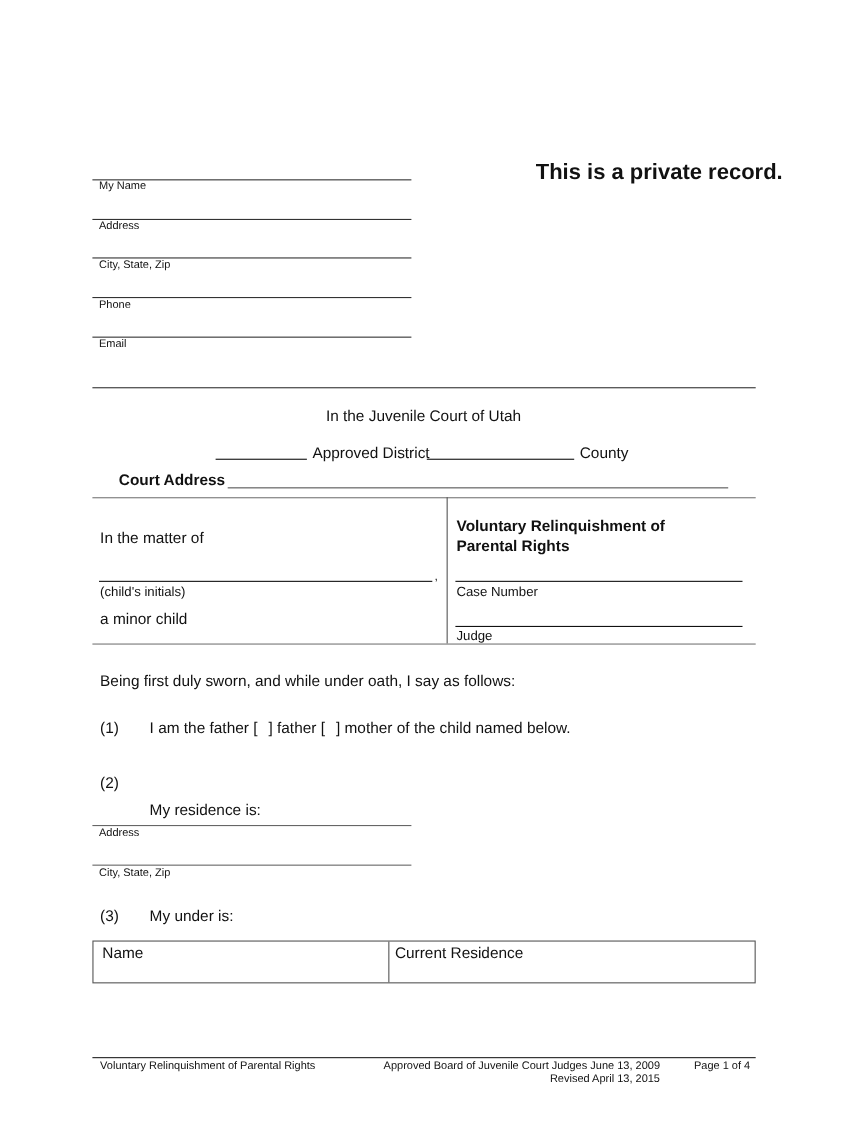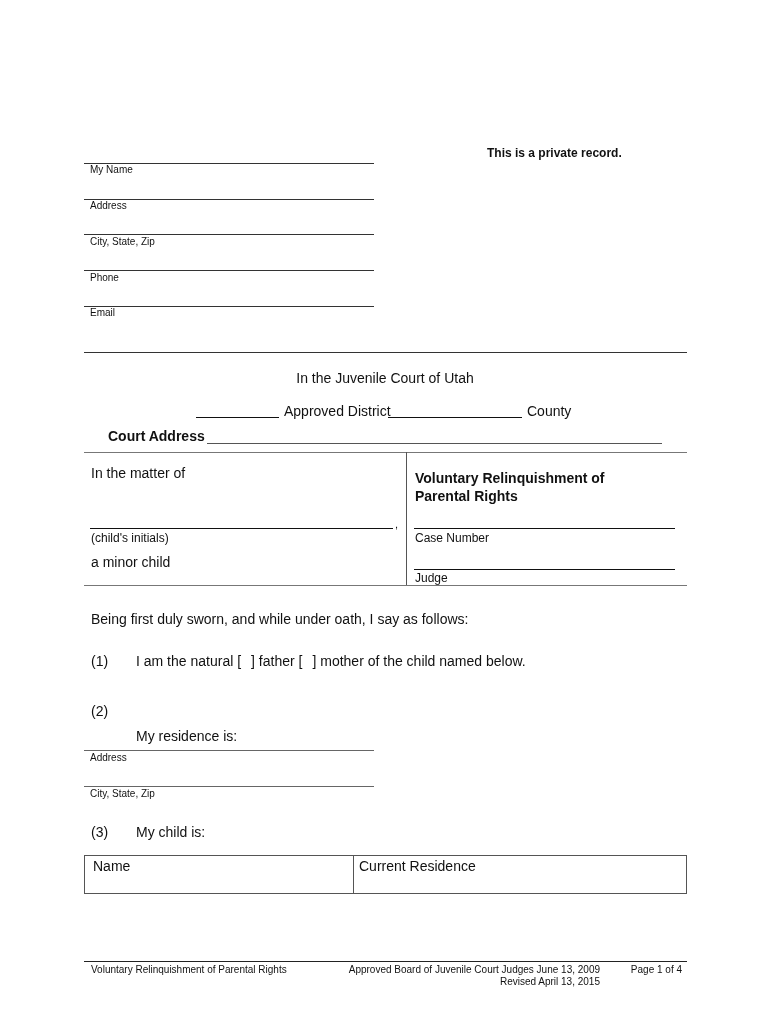--- a/index.html
+++ b/index.html
@@ -10,21 +10,21 @@
   .lbl-sm { position: absolute; font-size: 10px; color: #111; }
   .txt { position: absolute; font-size: 14px; color: #111; white-space: nowrap; }
   .bold { font-weight: bold; }
   input.blank { position: absolute; border: none; background: transparent; outline: none;
                 font-family: "Liberation Sans", sans-serif; font-size: 13px; padding: 0; }
   .chk { display: inline-block; width: 10px; cursor: pointer; }
 </style>
 </head>
 <body>
 
-<div class="txt bold" style="left:487px; top:146px; font-size:12px;">This is a private record.</div>
+<div class="txt bold" style="left:487px; top:146px; font-size:20px;">This is a private record.</div>
 
 <div>
   <input class="blank" style="left: 86px; top: 148px; width: 285px;" value="">
   <div class="line" style="left:84px; top:163px; width:290px;"></div>
   <div class="lbl-sm" style="left:90px; top:164px;">My Name</div>
 
   <input class="blank" style="left: 86px; top: 184px; width: 285px;" value="">
   <div class="line" style="left:84px; top:199px; width:290px;"></div>
   <div class="lbl-sm" style="left:90px; top:200px;">Address</div>
 
@@ -58,21 +58,21 @@
   <div class="txt" style="left:108px; top:428px;font-weight:bold;">Court Address</div>
   <input class="blank" style="left: 208px; top: 427px; width: 452px;" value="">
   <div class="line" style="left:207px; top:443px; width:455px; border-color:#555;"></div>
 </div>
 
 <div class="line" style="left:84px; top:452px; width:603px; border-color:#777;"></div>
 <div class="abs" style="left:406px; top:452px; width:0; height:133px; border-left:1px solid #555;"></div>
 <div class="line" style="left:84px; top:585px; width:603px; border-color:#777;"></div>
 
 <div>
-  <div class="txt" style="left:91px; top:465px;">In the matter of</div>
+  <div class="txt" style="left:91px; top:481px;">In the matter of</div>
   <input class="blank" style="left: 91px; top: 512px; width: 300px;" value="">
   <div class="line" style="left:90px; top:528px; width:303px; border-color:#111;"></div>
   <div class="abs" style="left:395px; top:518px; font-size:11px;">,</div>
   <div class="abs" style="left:91px; top:531px; font-size:12px;">(child's initials)</div>
   <div class="txt" style="left:91px; top:554px;">a minor child</div>
 </div>
 
 <div>
   <div class="txt bold" style="left:415px; top:470px;">Voluntary Relinquishment of</div>
   <div class="txt bold" style="left:415px; top:488px;">Parental Rights</div>
@@ -82,21 +82,21 @@
   <input class="blank" style="left: 415px; top: 553px; width: 258px;" value="">
   <div class="line" style="left:414px; top:569px; width:261px; border-color:#111;"></div>
   <div class="abs" style="left:415px; top:571px; font-size:12px;">Judge</div>
 </div>
 
 <div class="txt" style="left:91px; top:611px;">Being first duly sworn, and while under oath, I say as follows:</div>
 
 <div>
   <div class="txt" style="left:91px; top:653px;">(1)</div>
   <div class="txt" style="left:136px; top:653px;">
-    <span>I am the natural</span>
+    <span>I am the father</span>
     [<span class="chk">&nbsp;</span>]
     <span>father</span>
     [<span class="chk">&nbsp;</span>]
     <span>mother</span>
     <span>of the child named below.</span>
   </div>
 </div>
 
 <div>
   <div class="txt" style="left:91px; top:703px;">(2)</div>
@@ -108,21 +108,21 @@
   <div class="line" style="left:84px; top:750px; width:290px; border-color:#666;"></div>
   <div class="lbl-sm" style="left:90px; top:752px;">Address</div>
 
   <input class="blank" style="left: 86px; top: 771px; width: 285px;" value="">
   <div class="line" style="left:84px; top:786px; width:290px; border-color:#666;"></div>
   <div class="lbl-sm" style="left:90px; top:788px;">City, State, Zip</div>
 </div>
 
 <div>
   <div class="txt" style="left:91px; top:824px;">(3)</div>
-  <div class="txt" style="left:136px; top:824px;">My child is:</div>
+  <div class="txt" style="left:136px; top:824px;">My under is:</div>
 </div>
 
 <div class="abs" style="left:84px; top:855px; width:601px; height:37px; border:1px solid #555;">
   <div class="abs" style="left:269px; top:0; width:332px; height:37px;">
     <div class="txt" style="left:5px; top:2px;">Current Residence</div>
     <input class="blank" style="left: 5px; top: 20px; width: 320px;" value="">
   </div>
   <div class="abs" style="left:0; top:0; width:268px; height:37px; border-right:1px solid #555;">
     <div class="txt" style="left:8px; top:2px;">Name</div>
     <input class="blank" style="left: 8px; top: 20px; width: 255px;" value="">

